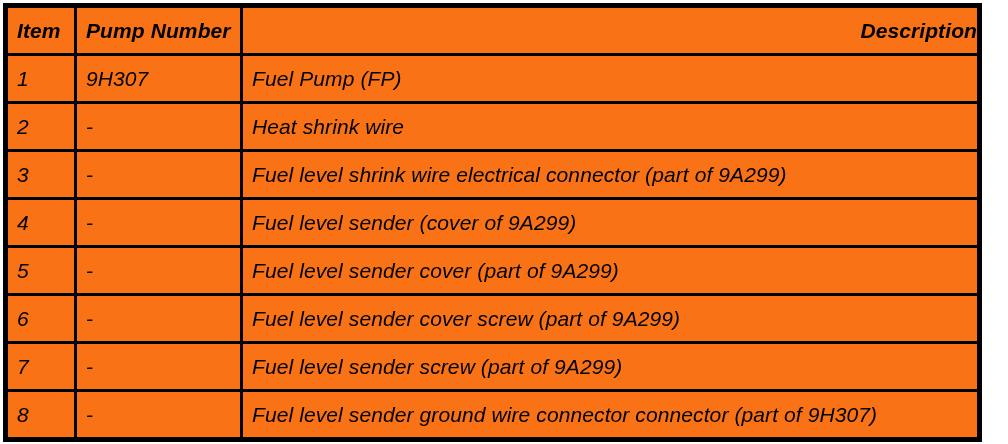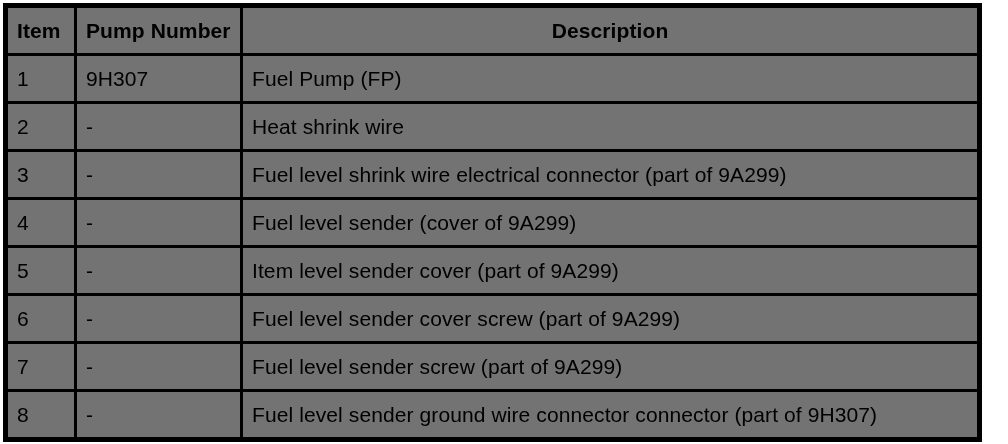--- a/index.html
+++ b/index.html
@@ -15,21 +15,22 @@
     height: 444px;
     background: #ffffff;
     position: relative;
   }
   table.parts {
     border-collapse: collapse;
     table-layout: fixed;
     width: 979px;
     margin: 3px 0 0 3px;
     border: 5px solid #000000;
-    background: #737373;
+    background: #f97316;
+    font-style: italic;
   }
   table.parts col.c-item { width: 70px; }
   table.parts col.c-part { width: 166px; }
   table.parts th,
   table.parts td {
     border: 3px solid #000000;
     height: 45px;
     font-family: "Liberation Sans", sans-serif;
     font-size: 21px;
     color: #000000;
@@ -38,21 +39,21 @@
     white-space: nowrap;
     overflow: hidden;
     text-align: left;
     font-weight: normal;
     letter-spacing: 0.1px;
   }
   table.parts th {
     font-weight: bold;
   }
   table.parts th.desc-h {
-    text-align: center;
+    text-align: right;
     padding: 0;
   }
 </style>
 </head>
 <body>
 
 <div class="sheet">
   <table class="parts">
     <colgroup>
       <col class="c-item">
@@ -83,21 +84,21 @@
         <td>Fuel level shrink wire electrical connector (part of 9A299)</td>
       </tr>
       <tr>
         <td>4</td>
         <td>-</td>
         <td>Fuel level sender (cover of 9A299)</td>
       </tr>
       <tr>
         <td>5</td>
         <td>-</td>
-        <td>Item level sender cover (part of 9A299)</td>
+        <td>Fuel level sender cover (part of 9A299)</td>
       </tr>
       <tr>
         <td>6</td>
         <td>-</td>
         <td>Fuel level sender cover screw (part of 9A299)</td>
       </tr>
       <tr>
         <td>7</td>
         <td>-</td>
         <td>Fuel level sender screw (part of 9A299)</td>

